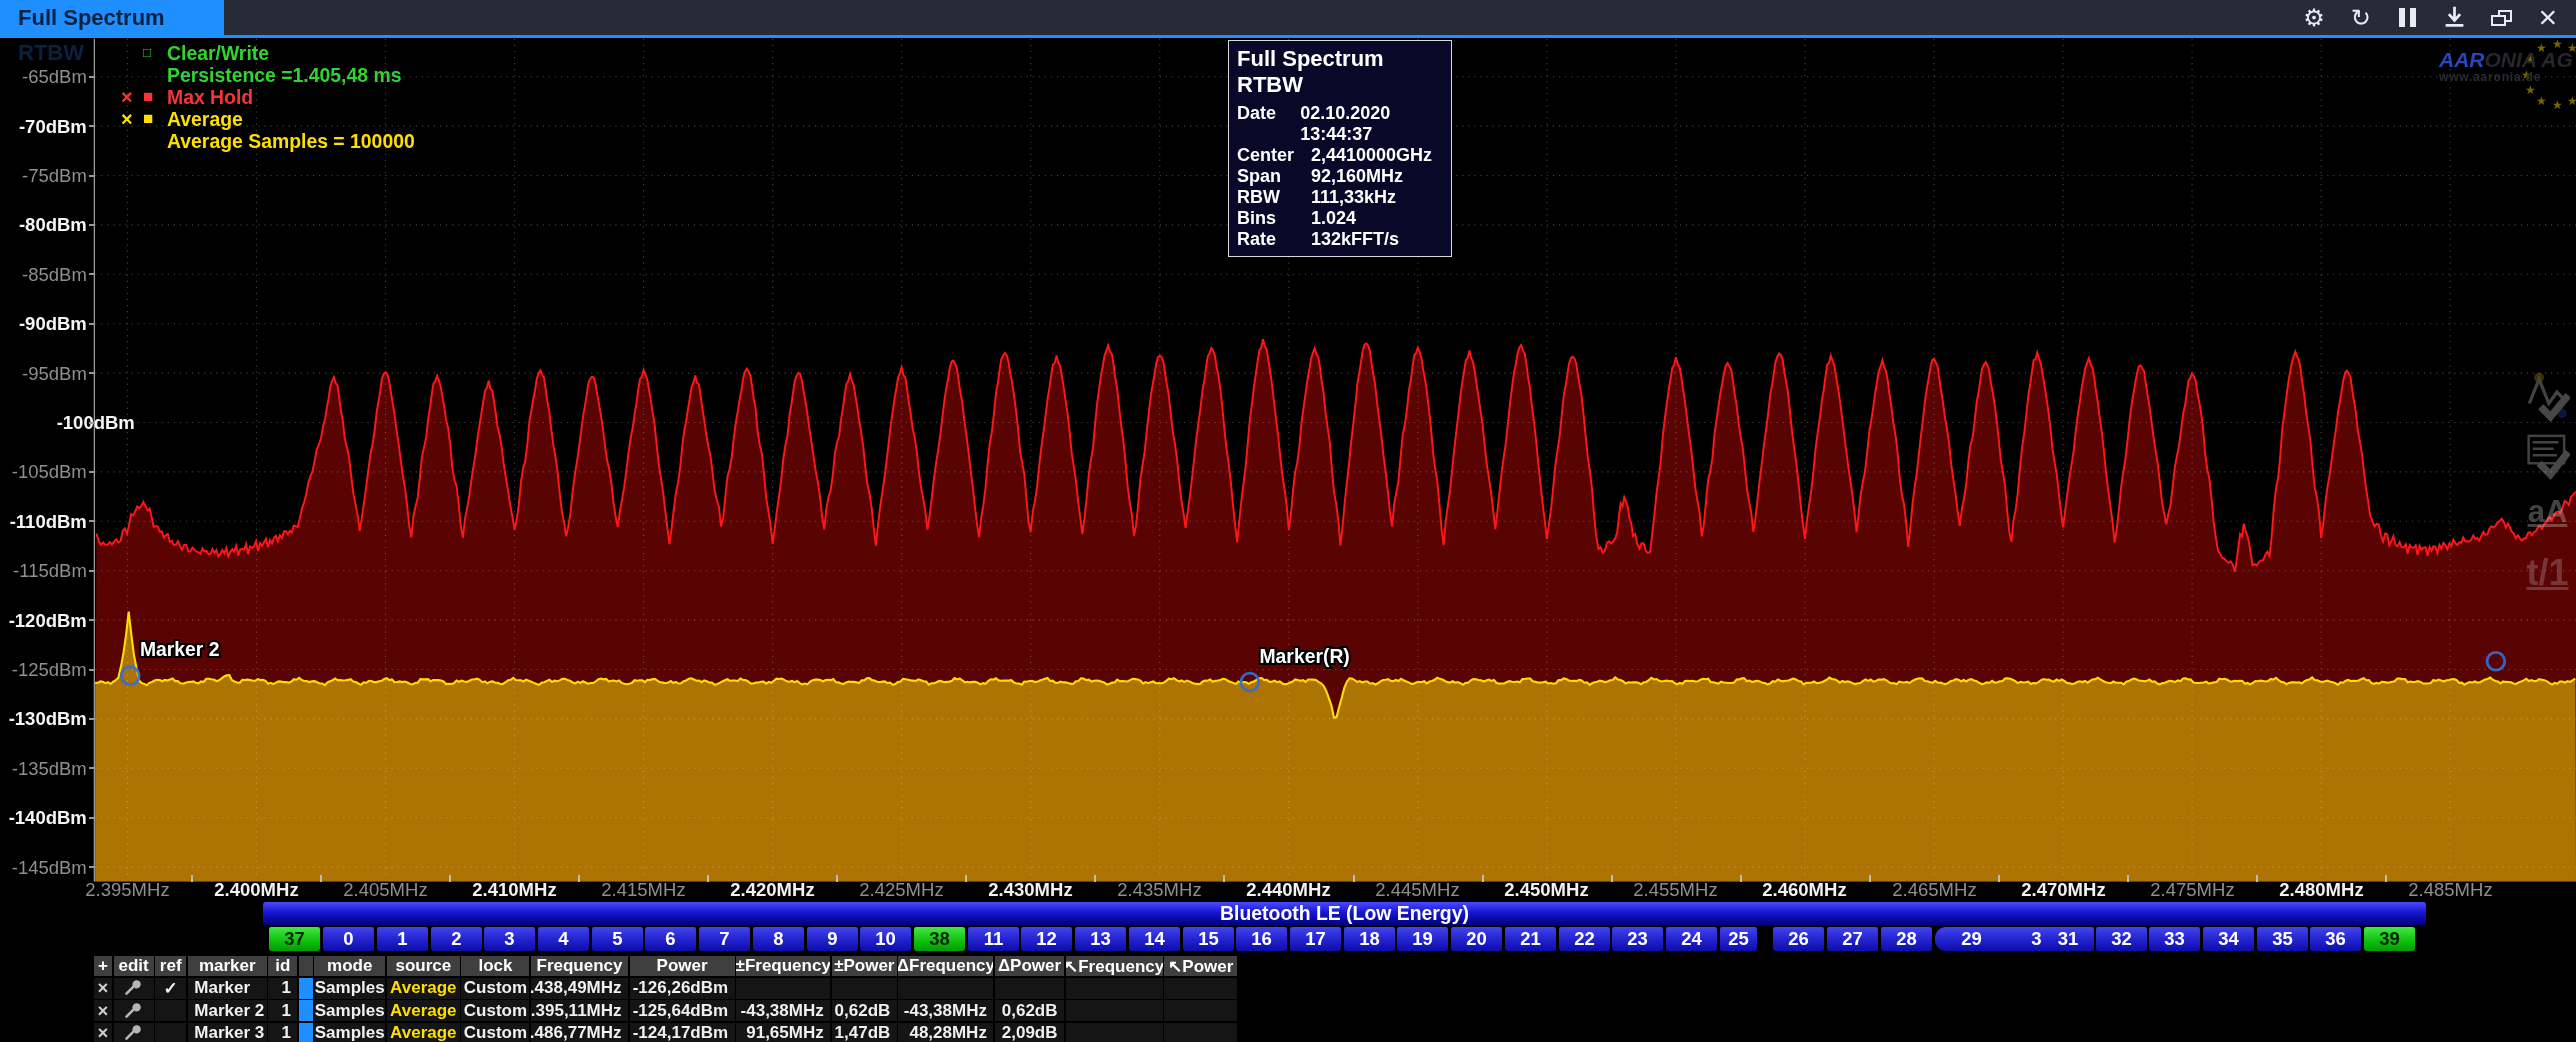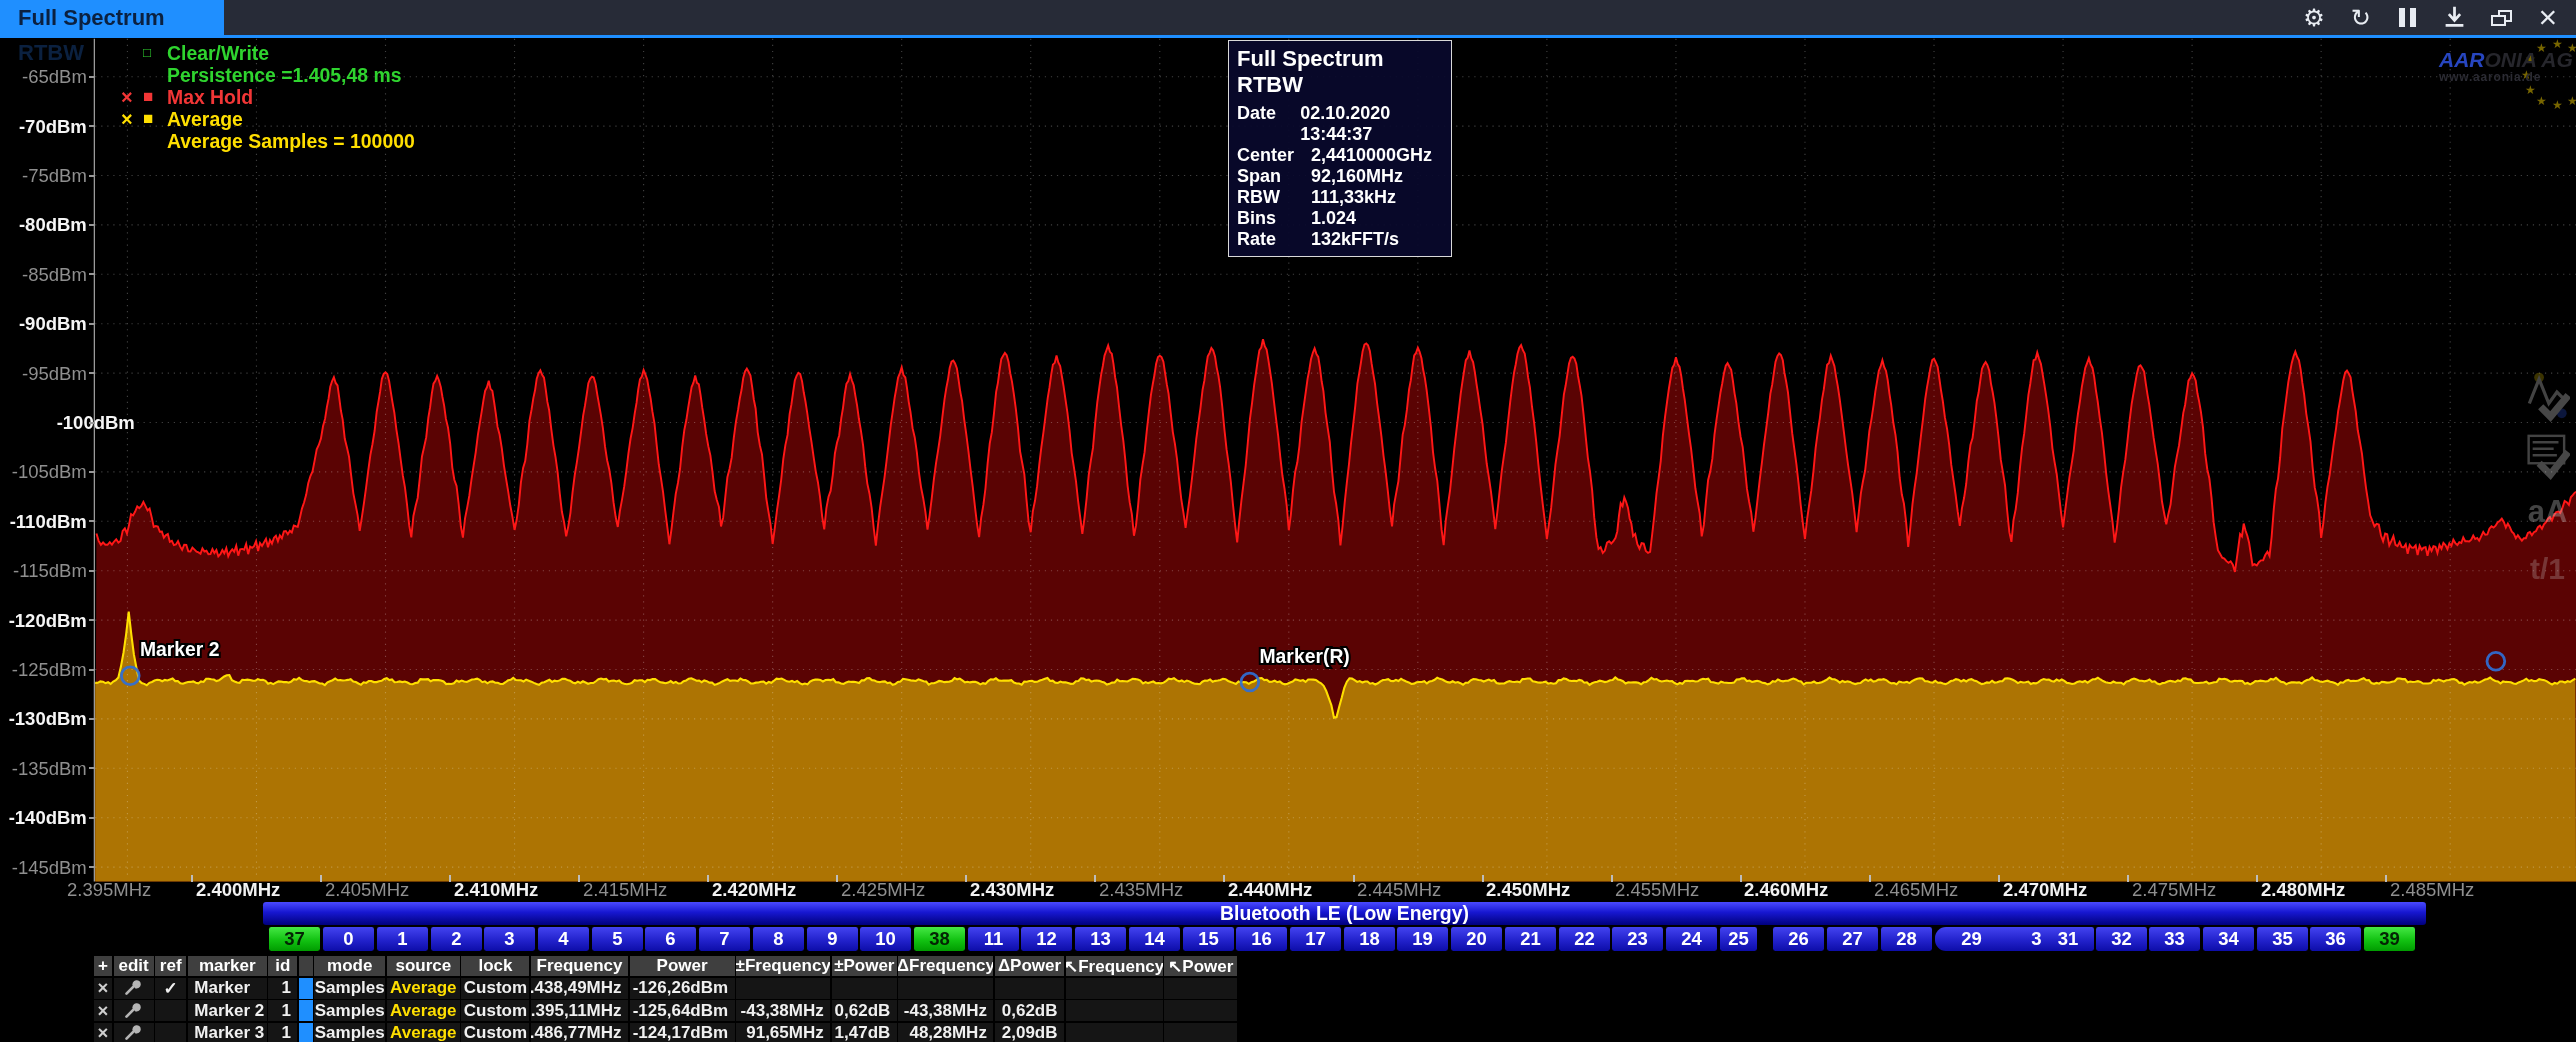--- a/index.html
+++ b/index.html
@@ -20,21 +20,21 @@
   .cascade i:nth-child(1){left:6.5px;top:0;width:10.5px;height:7.3px;}
   .cascade i:nth-child(2){left:0;top:4.8px;width:10.5px;height:7.3px;}
   .accentline{position:absolute;left:0;top:35px;width:2576px;height:3.2px;background:#1f8fff;}
 
   
   #plot-svg{position:absolute;left:0;top:0;}
   .ylab{position:absolute;width:82px;text-align:right;font-size:18.5px;font-weight:bold;line-height:21px;}
   .ylab.dim{color:#8f8f8f;font-weight:normal;}
   .ylab.bright{color:#f5f5f5;}
   .ytick{position:absolute;width:5.6px;height:1.6px;background:#999;}
-  .xlab{position:absolute;width:121px;text-align:left;font-size:18.5px;font-weight:bold;top:879px;line-height:21px;}
+  .xlab{position:absolute;width:121px;text-align:center;font-size:18.5px;font-weight:bold;top:879px;line-height:21px;}
   .xlab.dim{color:#8f8f8f;font-weight:normal;}
   .xlab.bright{color:#f2f2f2;}
   .xtick-minor{position:absolute;top:875px;width:1.6px;height:6.5px;background:#bdbdbd;}
 
   
   .legend{position:absolute;left:121px;top:42px;font-size:19.4px;font-weight:bold;line-height:22px;}
   .lg-row{display:flex;align-items:center;height:22px;}
   .lg-x{width:22px;font-size:20px;}
   .lg-sq{width:24px;font-size:17px;}
   .lg-sub{padding-left:46px;height:22px;}
@@ -49,21 +49,21 @@
 
   
   .wm{position:absolute;right:0px;top:48px;width:137px;text-align:left;z-index:3;}
   .wm .l1{font-size:21px;font-weight:bold;font-style:italic;color:#26262c;letter-spacing:0px;}
   .wm .l1 .aar{color:#2746c0;}
   .wm .l2{font-size:12px;font-weight:bold;color:#2b2b33;letter-spacing:0.8px;margin-top:-1.6px;}
   .wm-star{position:absolute;color:#a08900;opacity:0.75;font-size:12px;}
 
   
   .side-tool{position:absolute;left:2524px;width:47px;color:#cfcfcf;opacity:0.32;text-align:center;}
-  .side-label{font-weight:bold;}
+  .side-label{font-weight:bold;text-decoration:underline;}
 
   
   .btbar{position:absolute;left:263px;top:902px;width:2163px;height:23.4px;border-radius:3.2px;
          background:linear-gradient(180deg,#4a4aff 0%,#1717d0 45%,#00007d 100%);
          color:#fff;font-size:19.4px;font-weight:bold;text-align:center;line-height:23.4px;}
   .chcell{position:absolute;top:927px;height:24px;border-radius:2.4px;text-align:center;
           font-size:18.5px;font-weight:bold;line-height:24px;}
   .chcell.blue{background:linear-gradient(180deg,#4343f0 0%,#2222cc 55%,#0d0da8 100%);color:#fff;}
   .chcell.green{background:linear-gradient(180deg,#45e845 0%,#12c212 55%,#009c00 100%);color:#042404;}
 
@@ -273,21 +273,21 @@
     </svg>
   </div>
   <div class="side-tool" style="top:431px;">
     <svg width="44" height="50" viewBox="0 0 54 62">
       <rect x="3" y="6" width="44" height="34" fill="none" stroke="#cfcfcf" stroke-width="3"></rect>
       <path d="M8 14 H40 M8 22 H34 M8 30 H38" stroke="#cfcfcf" stroke-width="3"></path>
       <path d="M16 40 L30 54 L52 26" stroke="#dddddd" stroke-width="9" fill="none"></path>
     </svg>
   </div>
   <div class="side-tool side-label" style="top:494px;font-size:31px;">aA</div>
-  <div class="side-tool side-label" style="top:552px;font-size:30px;opacity:0.25;">t/1</div>
+  <div class="side-tool side-label" style="top:552px;font-size:36px;opacity:0.25;">t/1</div>
 
   <div class="btbar">Bluetooth LE (Low Energy)</div>
   <div id="channels">
       <div class="chcell green" style="left: 269px; width: 51px;">37</div>
       <div class="chcell blue" style="left: 323px; width: 51px;">0</div>
       <div class="chcell blue" style="left: 377px; width: 51px;">1</div>
       <div class="chcell blue" style="left: 431px; width: 51px;">2</div>
       <div class="chcell blue" style="left: 484px; width: 51px;">3</div>
       <div class="chcell blue" style="left: 538px; width: 51px;">4</div>
       <div class="chcell blue" style="left: 592px; width: 51px;">5</div>

